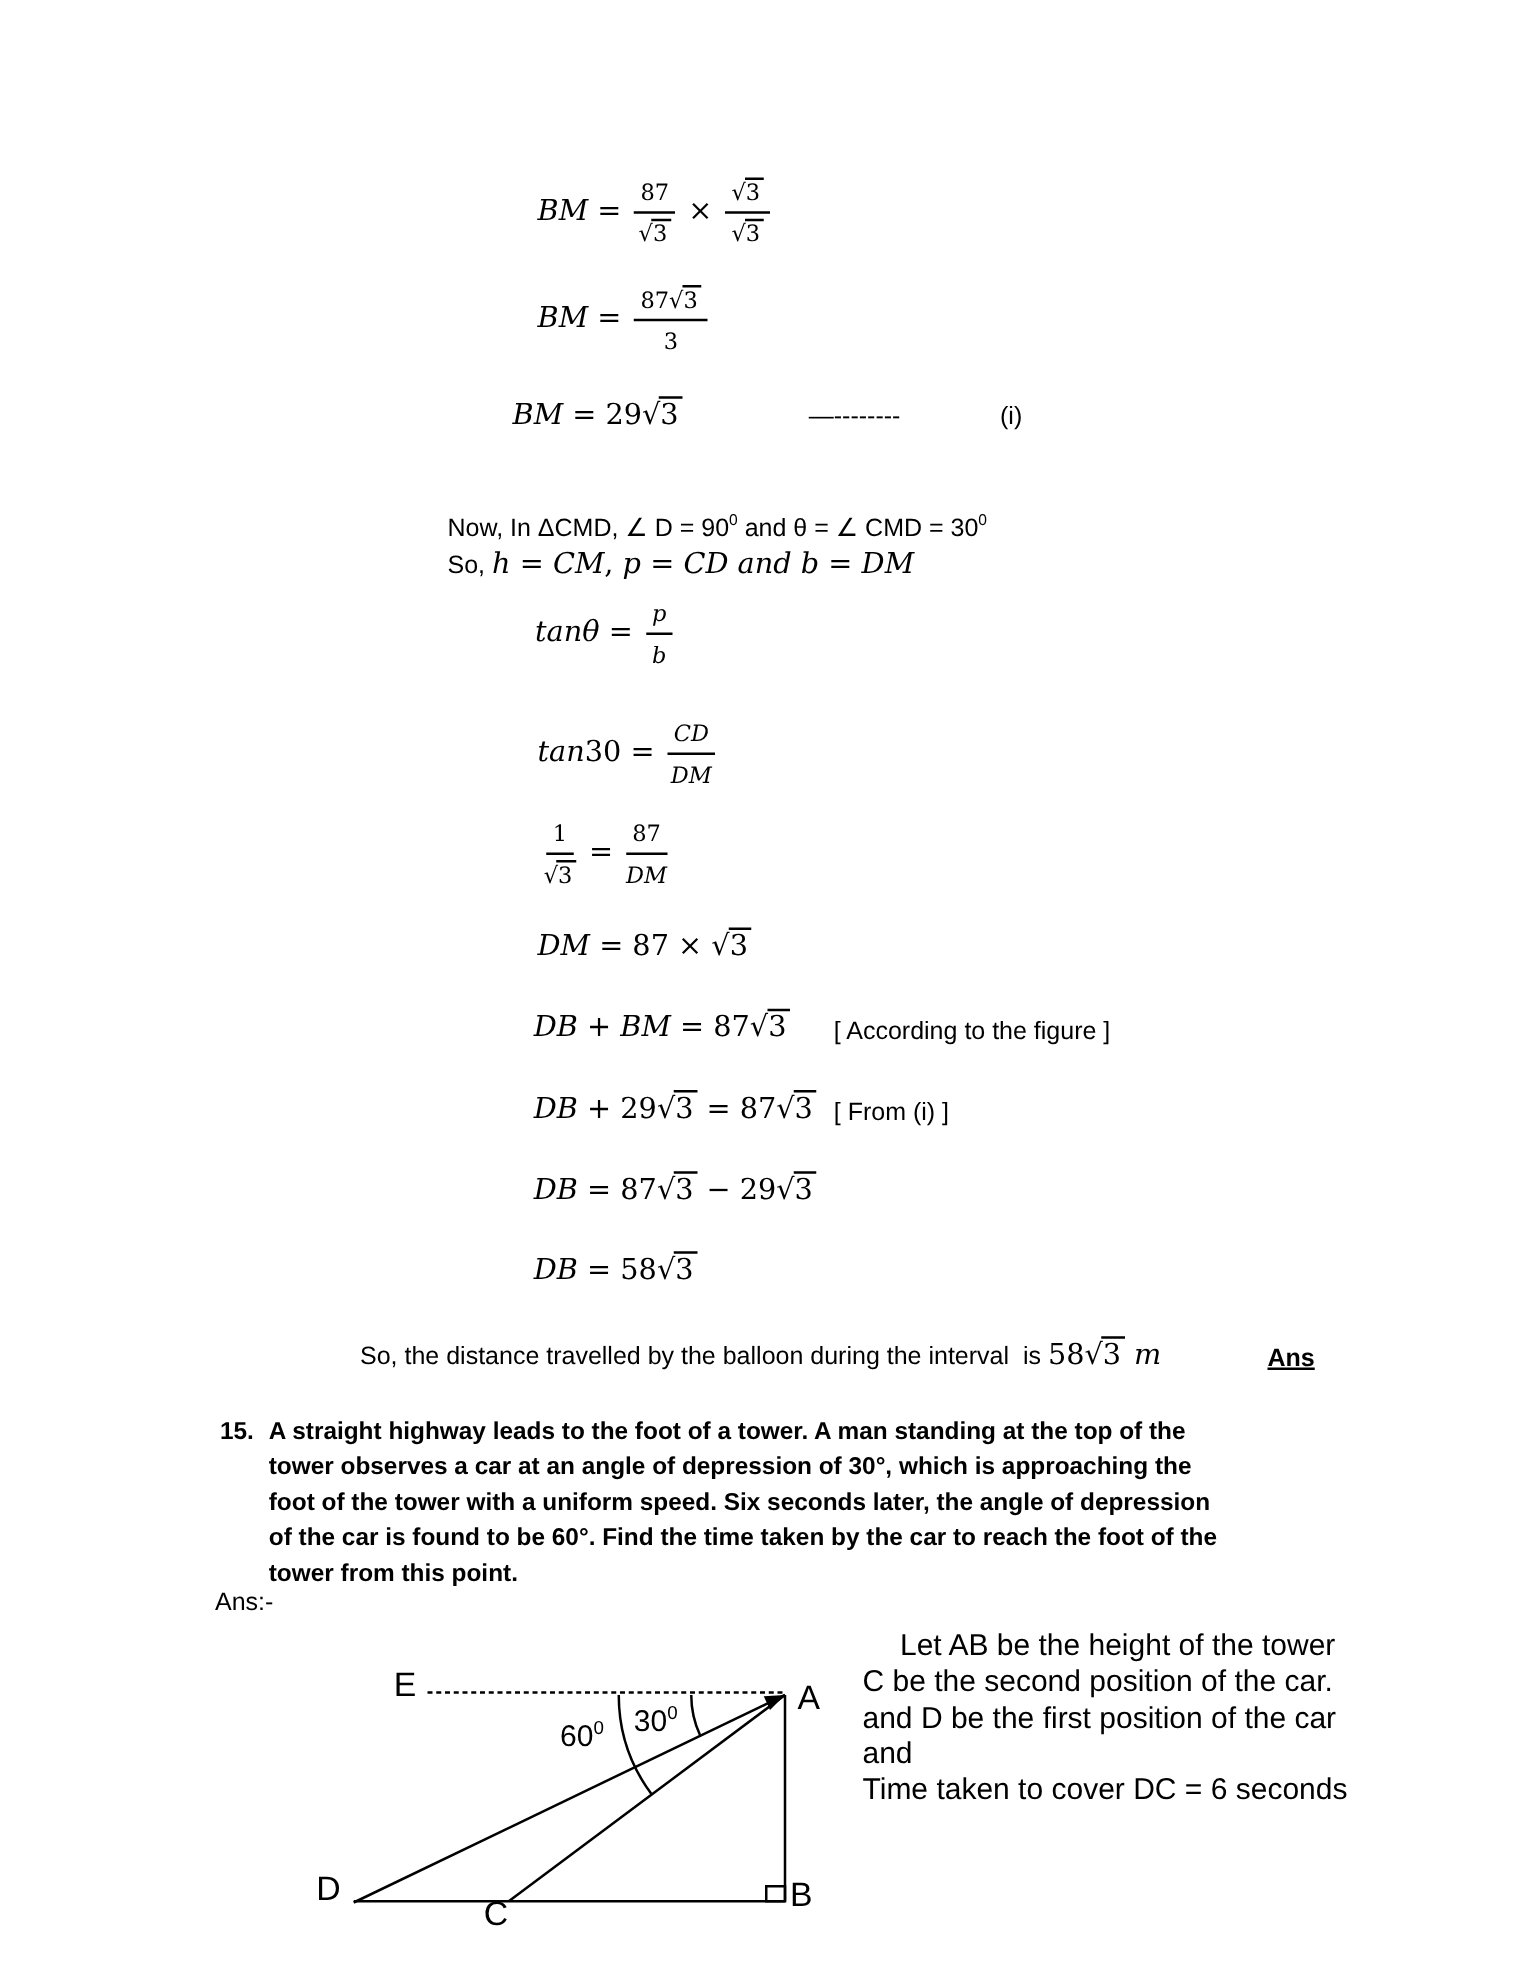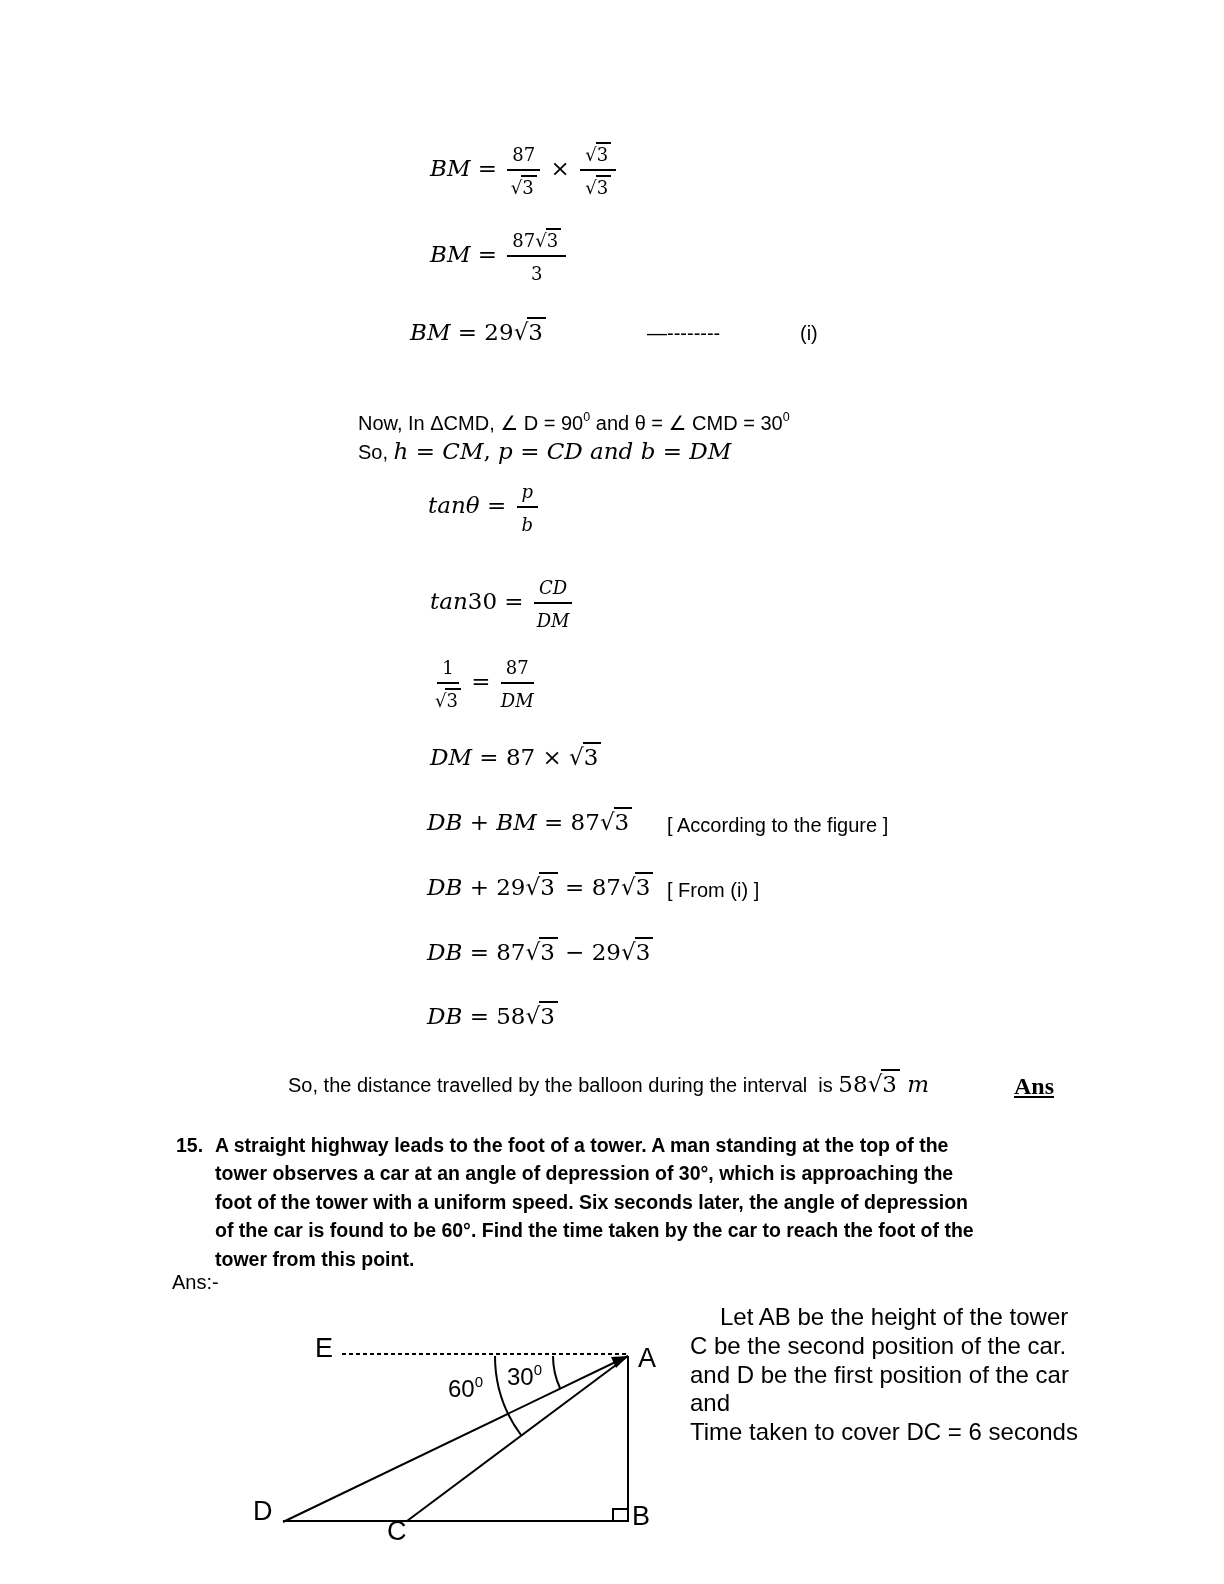--- a/index.html
+++ b/index.html
@@ -4,21 +4,21 @@
 <style>
   html,body{margin:0;padding:0;background:#ffffff;}
   .page{position:relative;width:1224px;height:1584px;background:#ffffff;color:#000;overflow:hidden;
         font-family:"Liberation Sans",sans-serif;}
   
   .mrow{position:absolute;white-space:pre;font-family:"DejaVu Serif",serif;font-size:23px;color:#000;}
   .tk-mi{font-style:italic;}
   .tk-mt{font-style:normal;}
   .tk-sa{font-family:"Liberation Sans",sans-serif;font-size:20px;}
   .tk-su{font-family:"Liberation Sans",sans-serif;font-size:12.5px;vertical-align:super;line-height:0;}
-  .tk-ab{font-family:Liberation Serif, serif;font-size:24px;font-weight:700;text-decoration:underline;}
+  .tk-ab{font-family:Liberation Sans, sans-serif;font-size:20px;font-weight:700;text-decoration:underline;}
   .fr{display:inline-flex;flex-direction:column;align-items:center;vertical-align:middle;
       margin:0 3px;text-align:center;line-height:1.25;}
   .fr .frnum{display:block;border-bottom:2px solid #000;padding:0 5px 1px;}
   .fr .frden{display:block;padding-top:1px;}
   .fr .tk-mt,.fr .tk-mi,.fr .sq{font-size:18px;}
   .sq{white-space:pre;}
   .sq .rad{border-top:2px solid #000;margin-left:-1px;padding:0 3px 0 1px;}
   
   .problem{position:absolute;left:176px;top:1131px;width:910px;font-weight:700;
            font-size:19.5px;line-height:28.4px;color:#000;}

